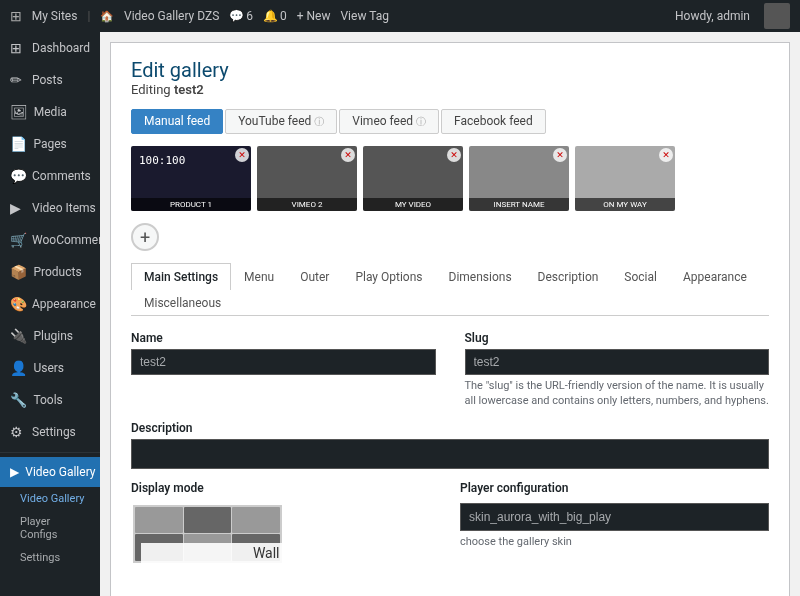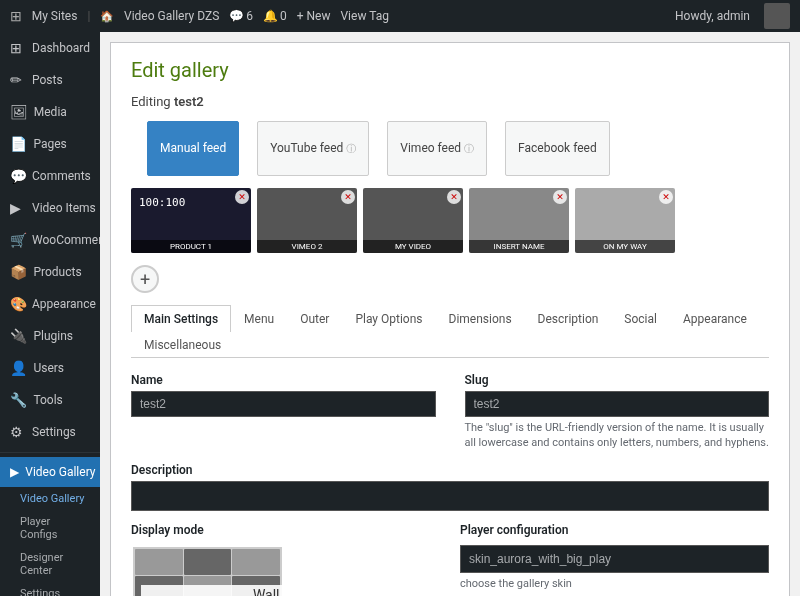--- a/index.html
+++ b/index.html
@@ -61,36 +61,35 @@
       background: #fff;
       margin: 10px;
       padding: 15px 20px;
       border: 1px solid #c3c4c7;
       min-height: calc(100% - 20px);
     }
 
     .page-title {
       font-size: 20px;
       font-weight: 400;
-      color: #4d7c0f;
-      margin-bottom: 12px;
+      color: #0c4a6e;
+      margin-bottom: 0;
     }
     .editing-label { font-size: 13px; color: #444; margin-bottom: 12px; }
     .editing-label strong { font-weight: 600; }
 
     
     .feed-tabs { display: flex; gap: 2px; margin-bottom: 12px; flex-wrap: wrap; }
     .feed-tab {
-      padding: 19px 12px;
+      padding: 4px 12px;
       border: 1px solid #ccc;
       background: #f6f7f7;
       cursor: pointer;
       font-size: 12px;
       border-radius: 2px;
-      margin-left: 16px;
     }
     .feed-tab.active { background: #3582c4; color: #fff; border-color: #3582c4; }
 
     
     .video-gallery-row { display: flex; gap: 6px; margin-bottom: 12px; align-items: flex-start; }
     .video-thumb {
       width: 100px;
       height: 65px;
       background: #333;
       border-radius: 2px;
@@ -346,21 +345,20 @@
       <span>Settings</span>
     </div>
 
     <div class="sidebar-section">
       <div class="sidebar-item active">
         <span>▶</span>
         <span>Video Gallery</span>
       </div>
       <div class="sidebar-sub active">Video Gallery</div>
       <div class="sidebar-sub">Player Configs</div>
-      <div class="sidebar-sub">Designer Center</div>
       <div class="sidebar-sub">Settings</div>
 
     </div>
 
   </div>
 
   <div id="main">
     <div id="content">
 
       <h1 class="page-title">Edit gallery</h1>

